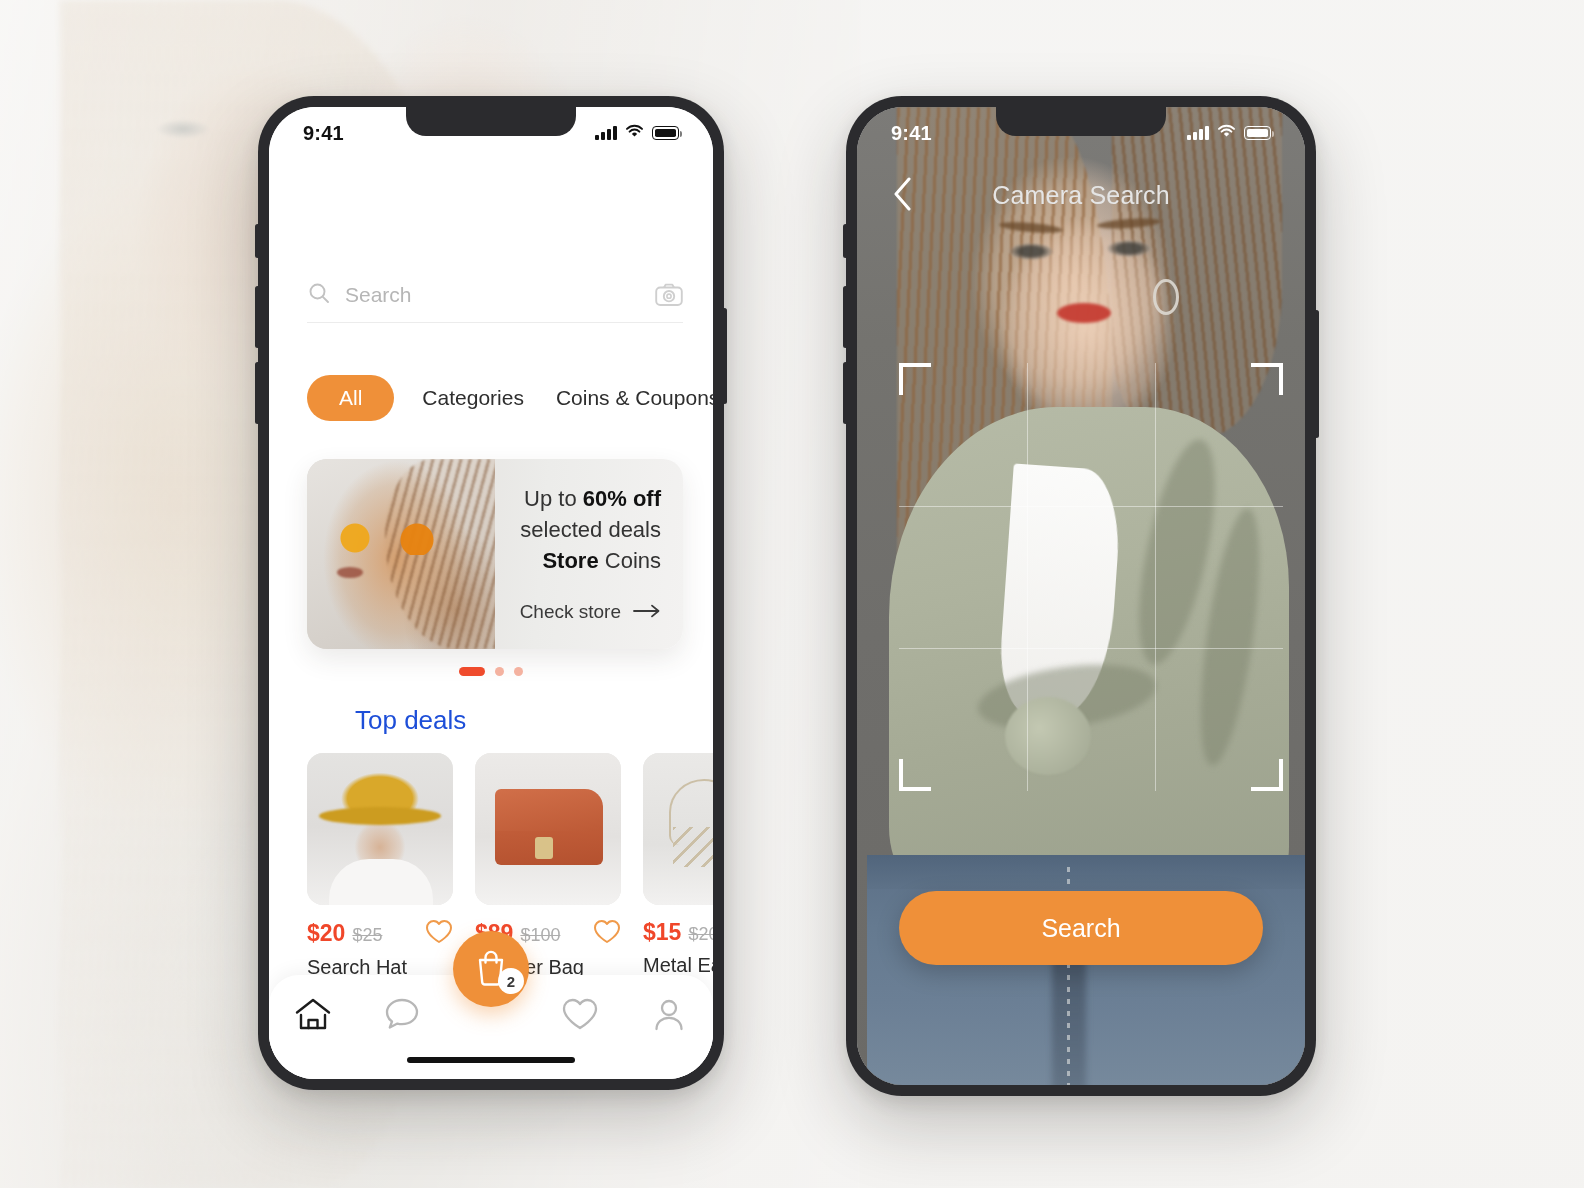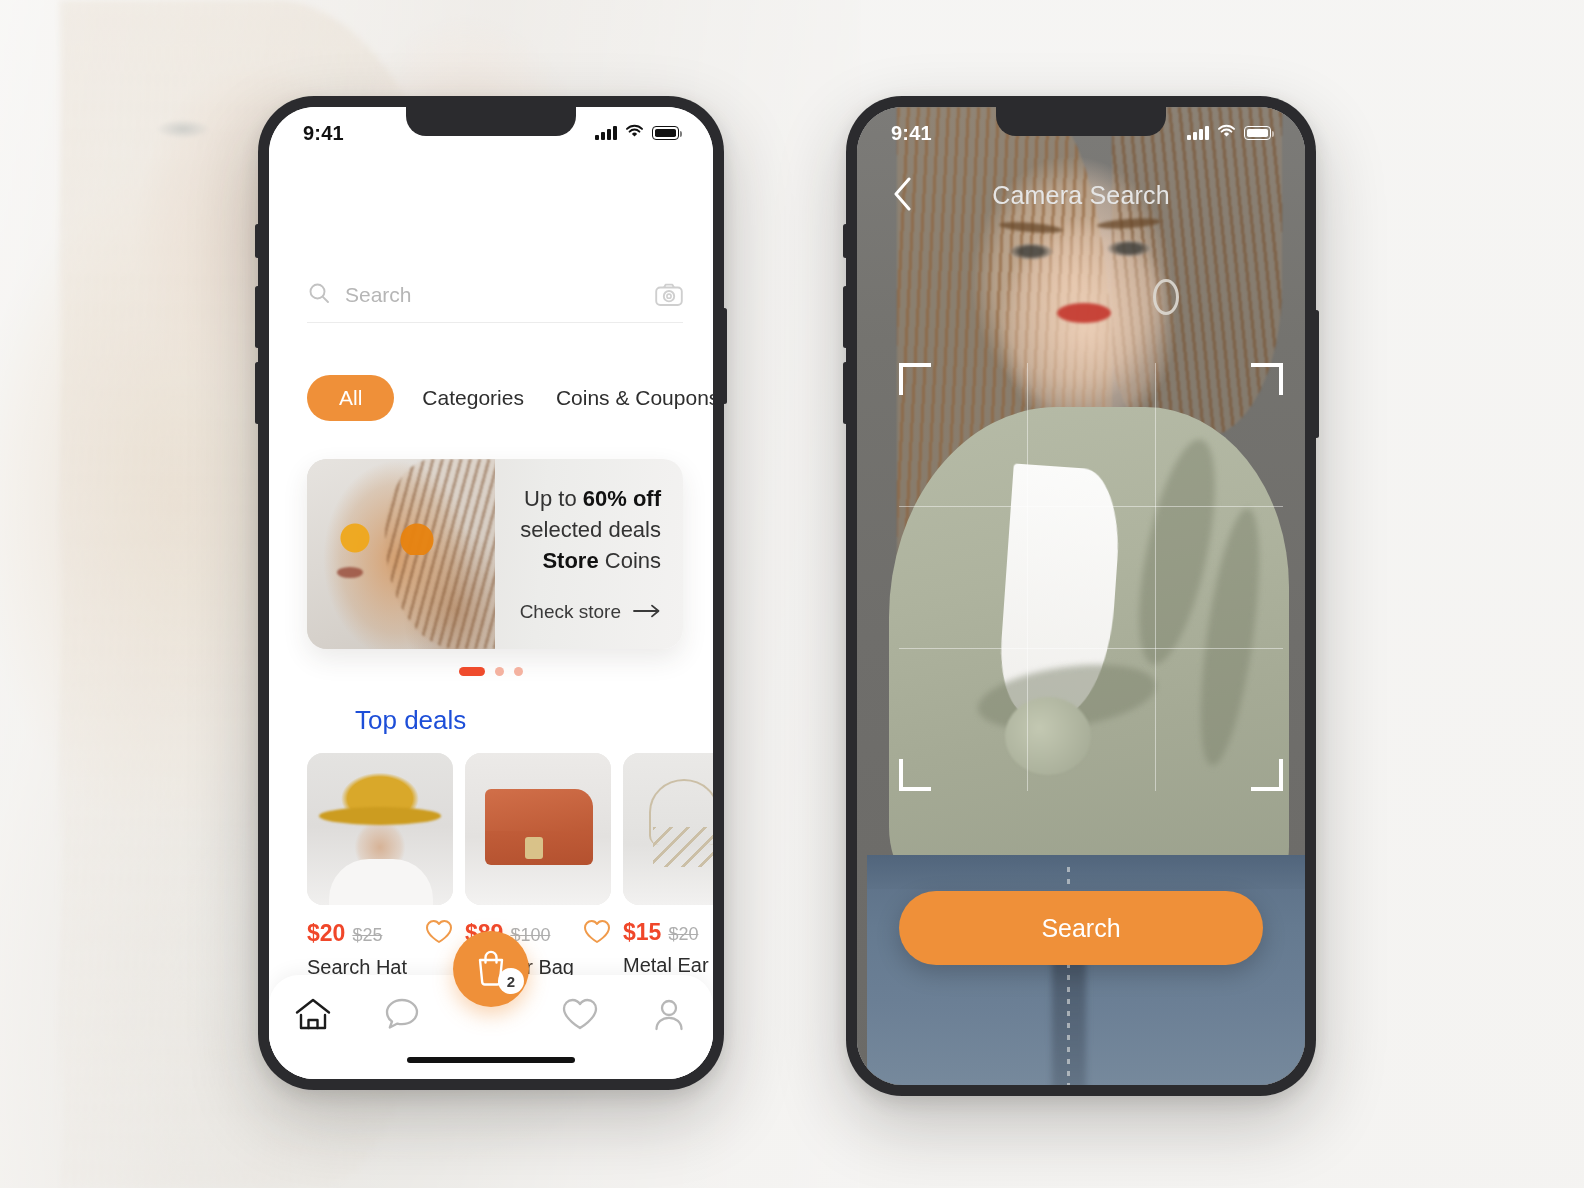--- a/index.html
+++ b/index.html
@@ -190,21 +190,21 @@
   }
 
   .dots { position:absolute; left:0; right:0; top:560px; display:flex; justify-content:center; gap:10px; }
   .dot { width:9px; height:9px; border-radius:50%; background:#f4b2a0; }
   .dot.active { width:26px; border-radius:6px; background:#ef4b2c; }
 
   .section-title {
     position:absolute; left:38px; top:598px; font-size:26px; font-weight:normal; color:#1d4ed8;margin-left:48px;
   }
 
-  .cards { position:absolute; left:38px; top:646px; display:flex; gap:12px; }
+  .cards { position:absolute; left:38px; top:646px; display:flex; gap:22px; }
   .card { width:146px; flex:none; }
   .card-img { width:146px; height:152px; border-radius:16px; overflow:hidden; position:relative; background:#e9e8e6; }
   .card-price-row { display:flex; align-items:center; justify-content:space-between; margin-top:14px; }
   .price-now { font-size:23px; font-weight:bold; color:#f0472a; }
   .price-old { font-size:18px; color:#aeaeae; text-decoration:line-through; margin-left:7px; }
   .card-name { margin-top:8px; font-size:20px; color:#2d2d2d; white-space:nowrap; }
 
   
   .img-hat {
     position:absolute; inset:0;

